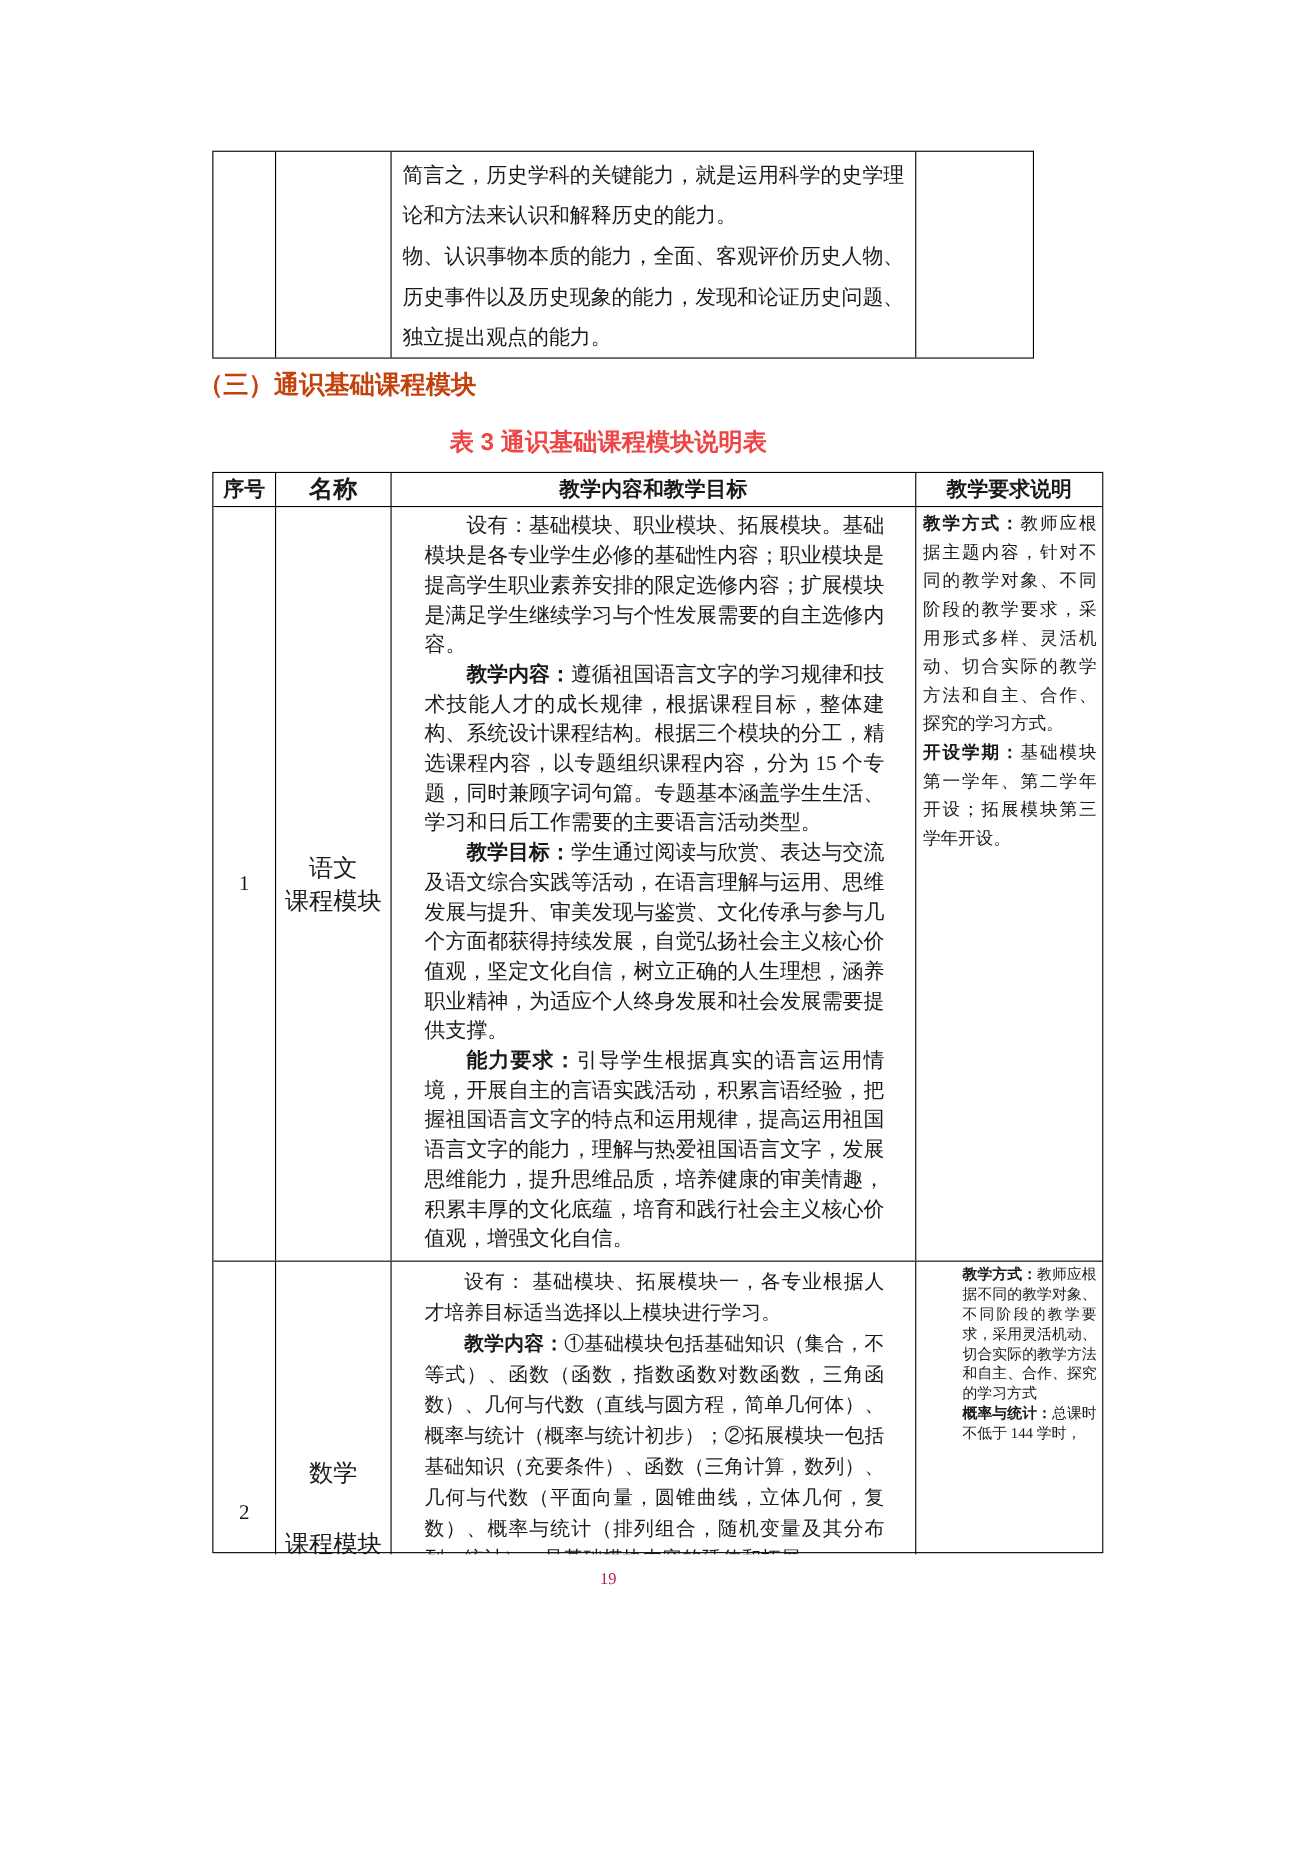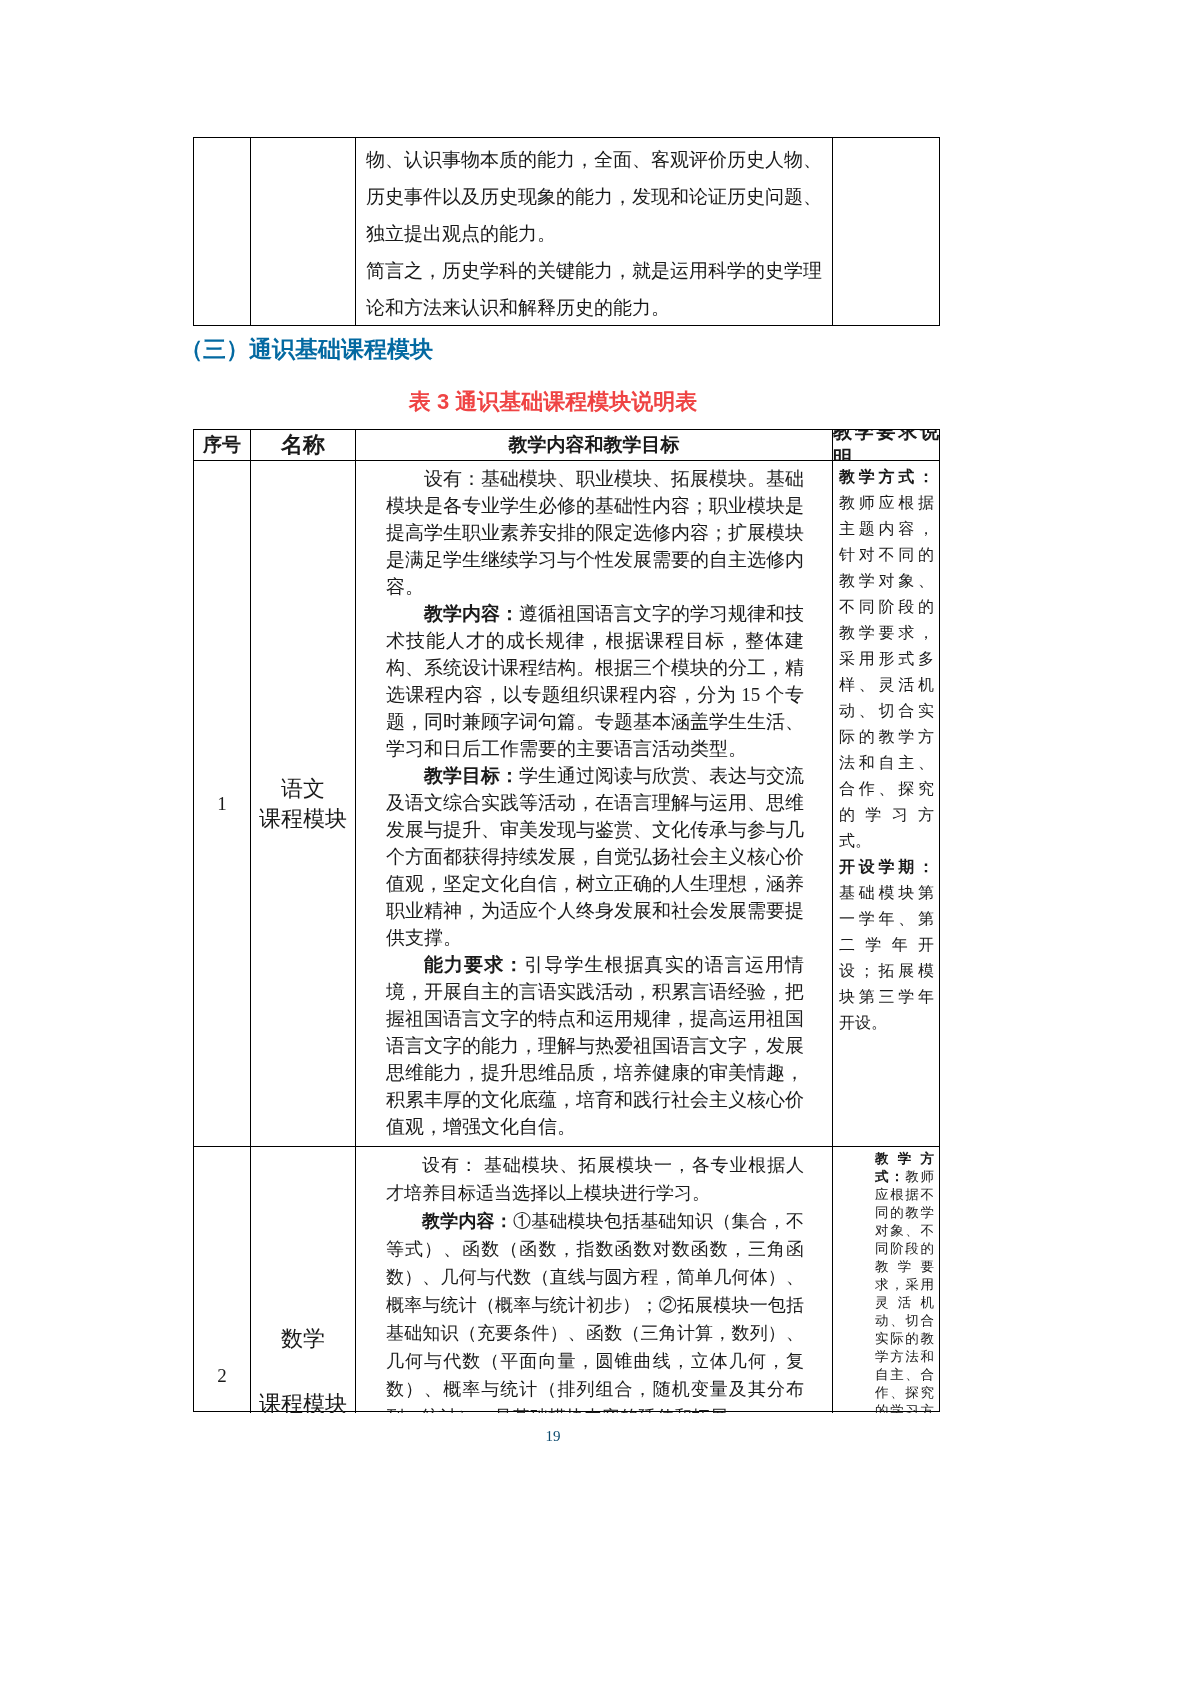--- a/index.html
+++ b/index.html
@@ -15,30 +15,30 @@
   }
   .ptable .cell{box-sizing:border-box;border-right:1px solid #000;overflow:hidden;}
   .ptable .p-no{width:57px;}
   .ptable .p-name{width:105px;}
   .ptable .p-main{width:477px;padding:3px 10px 0 10px;font-size:19px;line-height:37px;text-align:justify;}
   .ptable .p-req{flex:1;border-right:none;}
   
   .heading{
     position:absolute;left:180px;top:334px;
     font-family:"Liberation Sans","DejaVu Sans",sans-serif;
-    font-weight:bold;font-size:23px;color:#0369a1;
+    font-weight:bold;font-size:23px;color:#c2410c;
   }
   .ttitle{
     position:absolute;left:193px;top:387px;width:720px;text-align:center;
     font-family:"Liberation Sans","DejaVu Sans",sans-serif;
     font-weight:bold;font-size:22px;color:#ef4444;
   }
   
   .mtable{
-    position:absolute;left:193px;top:429px;width:747px;height:983px;
+    position:absolute;left:193px;top:429px;width:810px;height:983px;
     border:1px solid #000;box-sizing:border-box;background:#fff;
   }
   .trow{display:flex;border-bottom:1px solid #000;box-sizing:border-box;}
   .trow:last-child{border-bottom:none;}
   .mtable .cell{box-sizing:border-box;border-right:1px solid #000;overflow:hidden;}
   .c-no{width:57px;display:flex;flex-direction:column;align-items:center;justify-content:center;font-size:19px;}
   .c-name{width:105px;display:flex;flex-direction:column;align-items:center;justify-content:center;font-size:22px;text-align:right;}
   .c-main{width:477px;padding:4px 28px 0 30px;text-align:justify;}
   .c-req{flex:1;border-right:none !important;padding:3px 5px 0 6px;text-align:justify;}
   .hrow{height:31px;font-weight:bold;font-size:19px;}
@@ -52,34 +52,34 @@
   .r2 .c-no{justify-content:flex-start;padding-top:218px;}
   .r2 .c-name{justify-content:flex-start;padding-top:177px;}
   .r2 .c-name .nm2{margin-top:35px;}
   .c-main .para{margin:0;text-indent:2em;}
   .c-req .para{margin:0;text-indent:0;}
   .plabel{font-weight:bold;}
   .pline{margin:0;}
   
   .pagenum{
     position:absolute;left:193px;top:1428px;width:720px;text-align:center;
-    font-size:15px;color:#0c4a6e;
+    font-size:15px;color:#be185d;
   }
 </style>
 </head>
 <body>
 
 <div class="page">
 
   <div class="ptable">
     <div class="cell p-no"></div>
     <div class="cell p-name"></div>
     <div class="cell p-main">
+      <p class="pline">简言之，历史学科的关键能力，就是运用科学的史学理论和方法来认识和解释历史的能力。</p>
       <p class="pline">物、认识事物本质的能力，全面、客观评价历史人物、历史事件以及历史现象的能力，发现和论证历史问题、独立提出观点的能力。</p>
-      <p class="pline">简言之，历史学科的关键能力，就是运用科学的史学理论和方法来认识和解释历史的能力。</p>
     </div>
     <div class="cell p-req"></div>
   </div>
 
   <div class="heading">（三）通识基础课程模块</div>
 
   <div class="ttitle">表 3 通识基础课程模块说明表</div>
 
   <div class="mtable">
 

